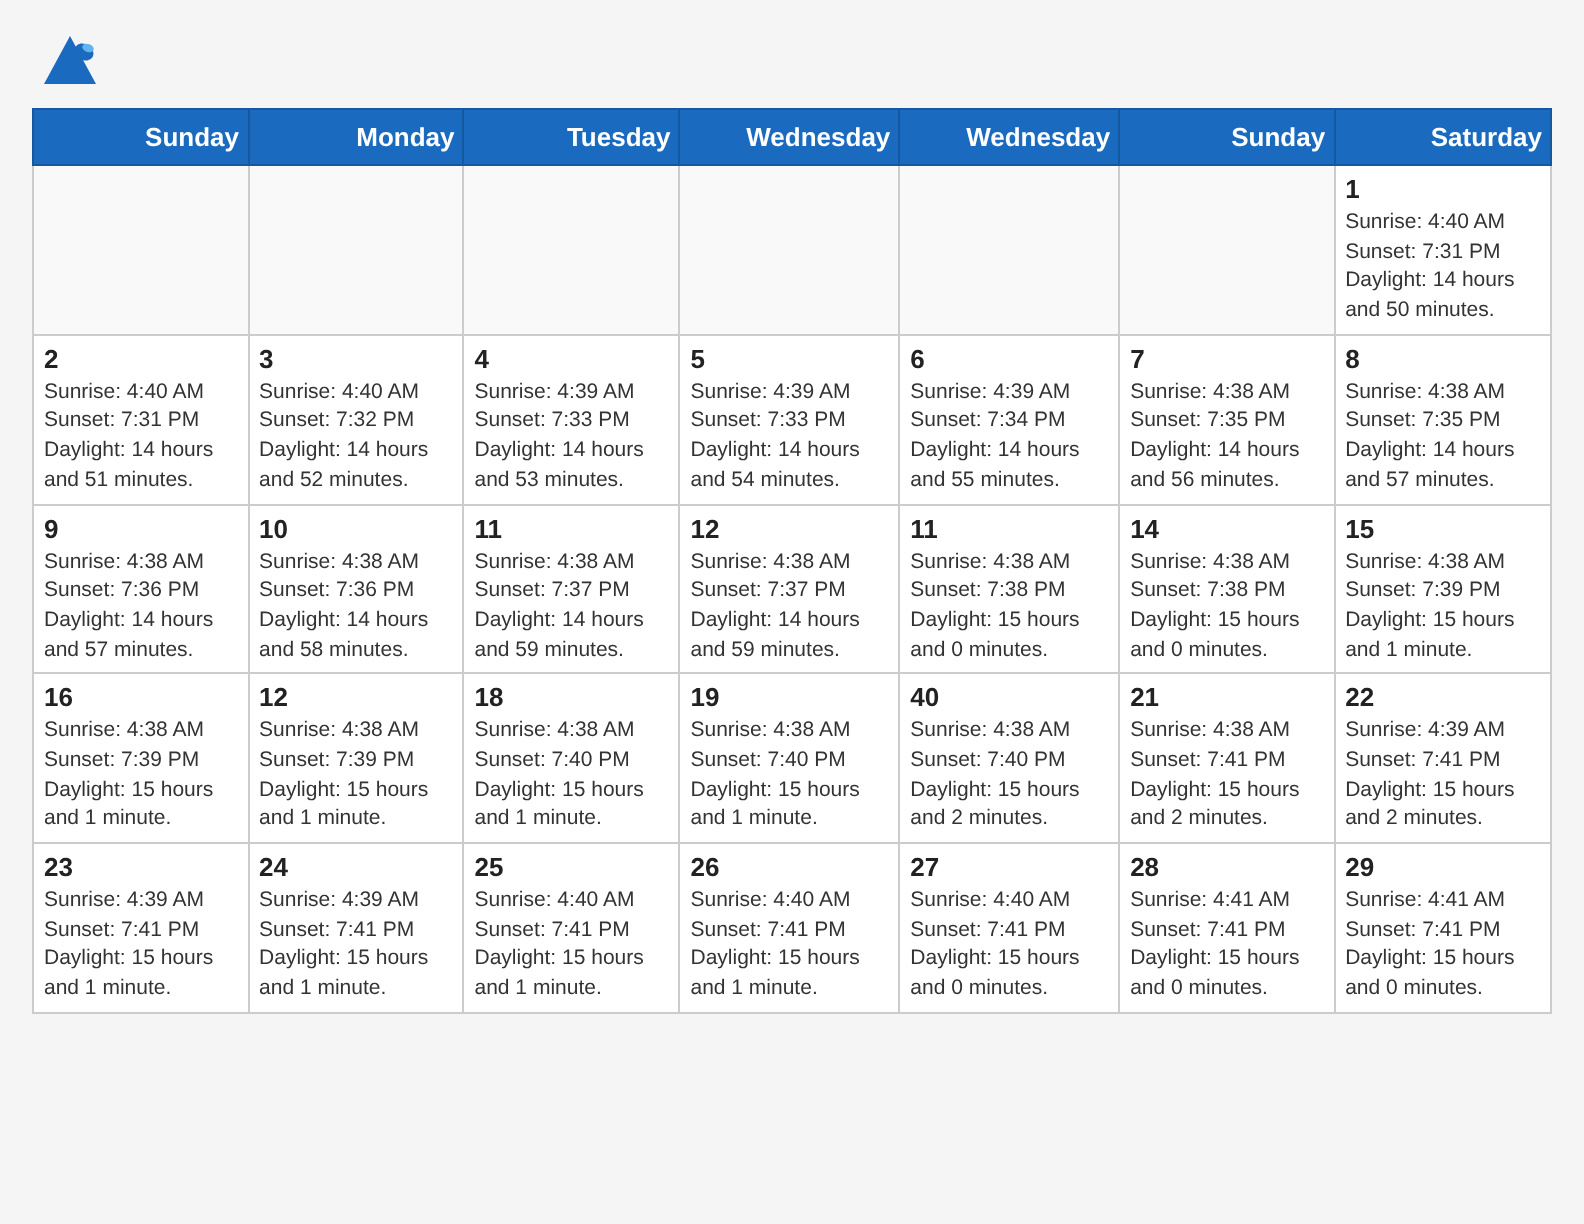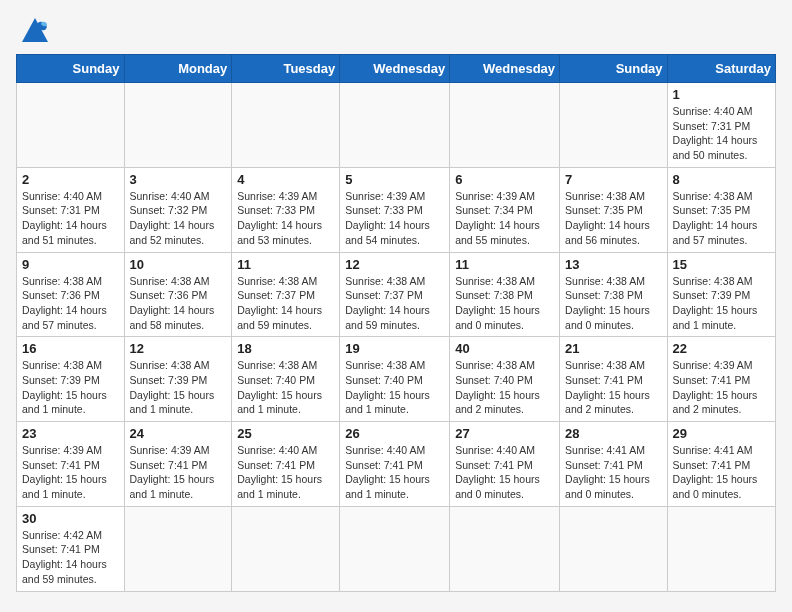--- a/index.html
+++ b/index.html
@@ -218,21 +218,21 @@
 and 59 minutes.</div>
         </td>
         <td>
           <span class="day-number">11</span>
           <div class="day-info" style="white-space: pre-line;">Sunrise: 4:38 AM
 Sunset: 7:38 PM
 Daylight: 15 hours
 and 0 minutes.</div>
         </td>
         <td>
-          <span class="day-number">13</span>
+          <span class="day-number">14</span>
           <div class="day-info" style="white-space: pre-line;">Sunrise: 4:38 AM
 Sunset: 7:38 PM
 Daylight: 15 hours
 and 0 minutes.</div>
         </td>
         <td>
           <span class="day-number">15</span>
           <div class="day-info" style="white-space: pre-line;">Sunrise: 4:38 AM
 Sunset: 7:39 PM
 Daylight: 15 hours
@@ -333,30 +333,15 @@
 Daylight: 15 hours
 and 0 minutes.</div>
         </td>
         <td>
           <span class="day-number">29</span>
           <div class="day-info" style="white-space: pre-line;">Sunrise: 4:41 AM
 Sunset: 7:41 PM
 Daylight: 15 hours
 and 0 minutes.</div>
         </td>
-      </tr>
-      <tr class="last-row">
-        <td>
-          <span class="day-number">30</span>
-          <div class="day-info" style="white-space: pre-line;">Sunrise: 4:42 AM
-Sunset: 7:41 PM
-Daylight: 14 hours
-and 59 minutes.</div>
-        </td>
-        <td class="empty"></td>
-        <td class="empty"></td>
-        <td class="empty"></td>
-        <td class="empty"></td>
-        <td class="empty"></td>
-        <td class="empty"></td>
       </tr>
     </tbody>
 </table>
 
 </body></html>

